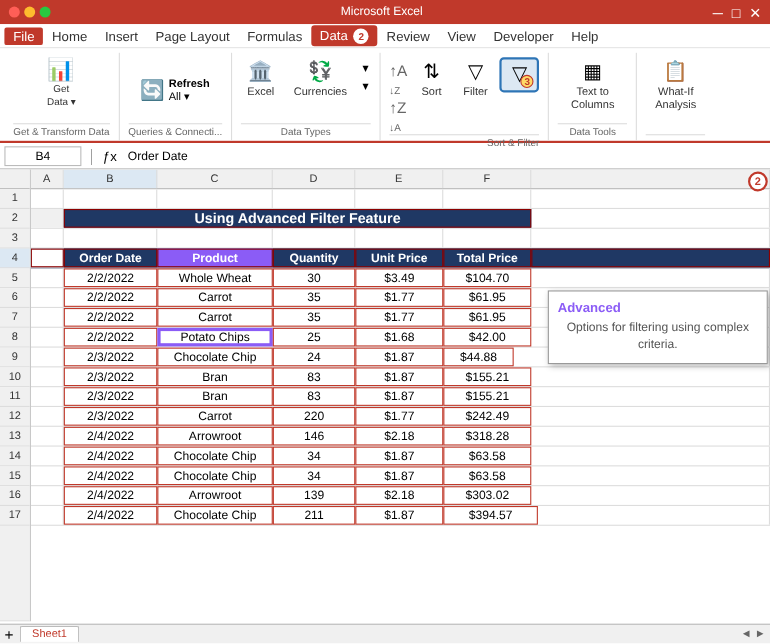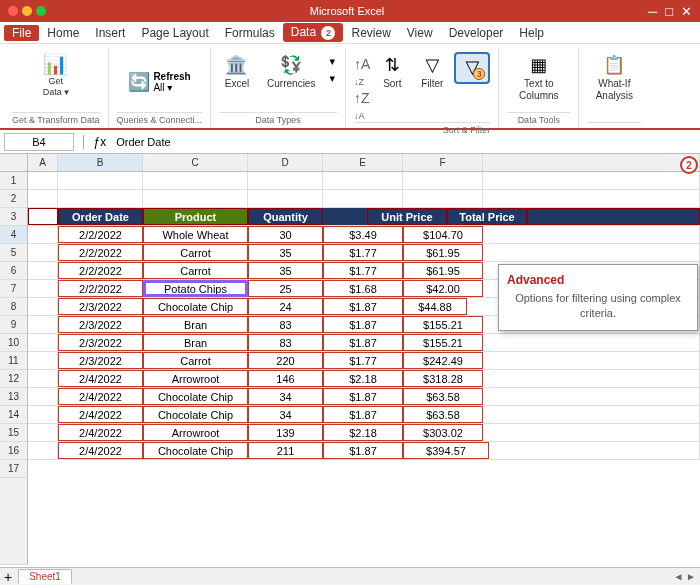--- a/index.html
+++ b/index.html
@@ -59,21 +59,21 @@
       position: absolute;
       top: 110px;
       right: 2px;
       width: 200px;
       background: white;
       border: 1px solid #999;
       box-shadow: 2px 2px 6px rgba(0,0,0,0.3);
       z-index: 100;
       padding: 8px;
     }
-    .tooltip-title { font-weight: bold; font-size: 12px; color: #b91c1c; margin-bottom: 4px; }
+    .tooltip-title { font-weight: bold; font-size: 12px; color: #8b5cf6; margin-bottom: 4px; }
     .tooltip-text { font-size: 11px; color: #555; line-height: 1.4; text-align: center; }
 
     .spreadsheet-wrapper { position: relative; }
   </style>
 </head>
 <body>
 
 <div style="position: relative; width: 700px; height: 585px; overflow: hidden;">
 
   <div class="title-bar">
@@ -245,37 +245,45 @@
           <div class="sheet-row">
             <div class="cell" style="width:30px;"></div>
             <div class="cell" style="width:85px;"></div>
             <div class="cell" style="width:105px;"></div>
             <div class="cell" style="width:75px;"></div>
             <div class="cell" style="width:80px;"></div>
             <div class="cell" style="width:80px;"></div>
             <div class="cell" style="flex:1;"></div>
           </div>
 
+          <div class="sheet-row">
+            <div class="cell" style="width:30px; background:#f0f0f0;"></div>
+            <div class="cell" style="width:425px; background:#1f3864; color:white; font-weight:bold; font-size:13px; justify-content:center; border: 1px solid #8b0000; position:relative;">
+              <span>Using Advanced Filter Feature</span>
+
+            </div>
+            <div class="cell" style="flex:1;"></div>
+          </div>
 
           <div class="sheet-row">
             <div class="cell" style="width:30px;"></div>
             <div class="cell" style="width:85px;"></div>
             <div class="cell" style="width:105px;"></div>
             <div class="cell" style="width:75px;"></div>
             <div class="cell" style="width:80px;"></div>
             <div class="cell" style="width:80px;"></div>
             <div class="cell" style="flex:1;"></div>
           </div>
 
           <div class="sheet-row header-row" style="background:#1f3864;">
             <div class="cell" style="width:30px; background:white;"></div>
             <div class="cell" style="width:85px; background:#1f3864; color:white; font-weight:bold; border:1px solid #8b0000; justify-content:center;">Order Date</div>
-            <div class="cell" style="width:105px; background:#4d7c0f; color:white; font-weight:bold; border:1px solid #8b0000; justify-content:center;">Product</div>
+            <div class="cell" style="width:105px; background:#8b5cf6; color:white; font-weight:bold; border:1px solid #8b0000; justify-content:center;">Product</div>
             <div class="cell" style="width:75px; background:#1f3864; color:white; font-weight:bold; border:1px solid #8b0000; justify-content:center;">Quantity</div>
-            <div class="cell" style="width:80px; background:#1f3864; color:white; font-weight:bold; border:1px solid #8b0000; justify-content:center;margin-left:44px;">Unit Price</div>
+            <div class="cell" style="width:80px; background:#1f3864; color:white; font-weight:bold; border:1px solid #8b0000; justify-content:center;">Unit Price</div>
             <div class="cell" style="width:80px; background:#1f3864; color:white; font-weight:bold; border:1px solid #8b0000; justify-content:center;">Total Price</div>
             <div class="cell" style="flex:1;"></div>
           </div>
 
           <div class="sheet-row">
             <div class="cell" style="width:30px;"></div>
             <div class="cell" style="width:85px; border:1px solid #c0392b; justify-content:center;">2/2/2022</div>
             <div class="cell" style="width:105px; border:1px solid #c0392b; justify-content:center;">Whole Wheat</div>
             <div class="cell" style="width:75px; border:1px solid #c0392b; justify-content:center;">30</div>
             <div class="cell" style="width:80px; border:1px solid #c0392b; justify-content:center;">$3.49</div>

